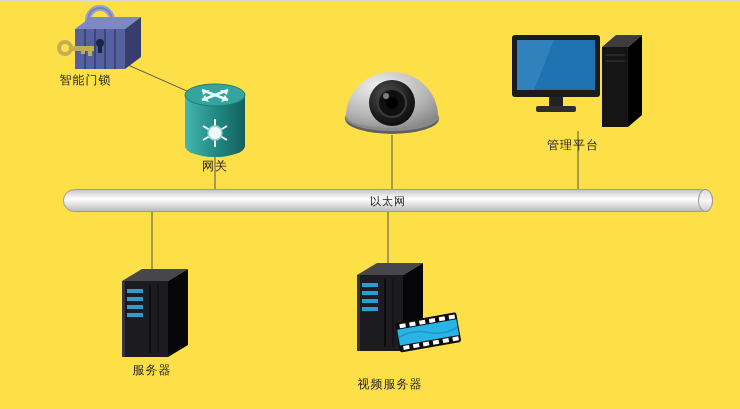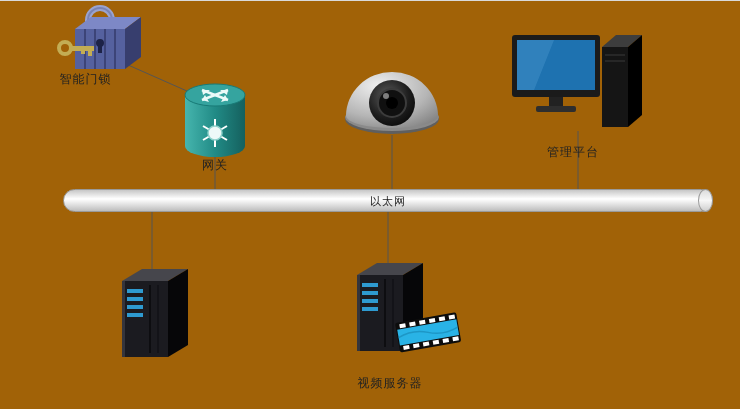--- a/index.html
+++ b/index.html
@@ -1,21 +1,21 @@
 <!DOCTYPE html>
 <html><head>
 <meta charset="utf-8">
 <style>
   html,body{margin:0;padding:0;background:#fff;}
   #canvas{
     position:relative;
     width:740px;height:409px;
-    background:#a16207;
+    background:#fde047;
     border-top:1px solid #d9d9d9;
-    font-family:Liberation Mono, monospace;
+    font-family:Liberation Serif, serif;
     overflow:hidden;
   }
   .node{position:absolute;z-index:2;}
   .node svg{display:block;}
   .node-label{
     position:absolute;z-index:3;
     font-size:12px;color:#222;text-align:center;
     line-height:14px;letter-spacing:1px;
   }
   #lines{position:absolute;left:0;top:0;z-index:1;}
@@ -143,21 +143,21 @@
         <line x1="93" y1="28" x2="113" y2="28"></line>
         <line x1="93" y1="34" x2="113" y2="34"></line>
       </g>
       <rect x="0" y="8" width="88" height="62" rx="3" fill="#1b1b1b"></rect>
       <rect x="5" y="13" width="78" height="50" fill="#1e72b0"></rect>
       <polygon points="5,13 42,13 22,63 5,63" fill="#4694cd" opacity="0.45"></polygon>
       <rect x="37" y="70" width="14" height="9" fill="#222"></rect>
       <rect x="24" y="79" width="40" height="6" rx="2" fill="#2e2e2e"></rect>
     </svg>
   </div>
-  <div class="node-label" style="left:513px;top:137px;width:120px;margin-top:8px;">管理平台</div>
+  <div class="node-label" style="left:513px;top:137px;width:120px;">管理平台</div>
 
   <div class="bus">
     <div class="bus-cap"></div>
     <div class="bus-label">以太网</div>
   </div>
 
   <div class="node" style="left:112px;top:264px;">
     <svg width="82" height="96" viewBox="0 0 82 96">
       <polygon points="10,16 30,4 76,4 56,16" fill="#46464c"></polygon>
       <polygon points="56,16 76,4 76,80 56,92" fill="#060608"></polygon>
@@ -166,20 +166,21 @@
       <g fill="#2e9ad0">
         <rect x="15" y="24" width="16" height="4"></rect>
         <rect x="15" y="32" width="16" height="4"></rect>
         <rect x="15" y="40" width="16" height="4"></rect>
         <rect x="15" y="48" width="16" height="4"></rect>
       </g>
       <line x1="38" y1="20" x2="38" y2="88" stroke="#000" stroke-width="1"></line>
       <line x1="46" y1="20" x2="46" y2="88" stroke="#0d0d10" stroke-width="1"></line>
     </svg>
   </div>
+  <div class="node-label" style="left:102px;top:362px;width:100px;">服务器</div>
 
   <div class="node" style="left:347px;top:258px;">
     <svg width="115" height="104" viewBox="0 0 115 104">
       <polygon points="10,16 30,4 76,4 56,16" fill="#46464c"></polygon>
       <polygon points="56,16 76,4 76,80 56,92" fill="#060608"></polygon>
       <rect x="10" y="16" width="46" height="76" fill="#1b1b20"></rect>
       <rect x="10" y="16" width="3" height="76" fill="#35353c"></rect>
       <g fill="#2e9ad0">
         <rect x="15" y="24" width="16" height="4"></rect>
         <rect x="15" y="32" width="16" height="4"></rect>

